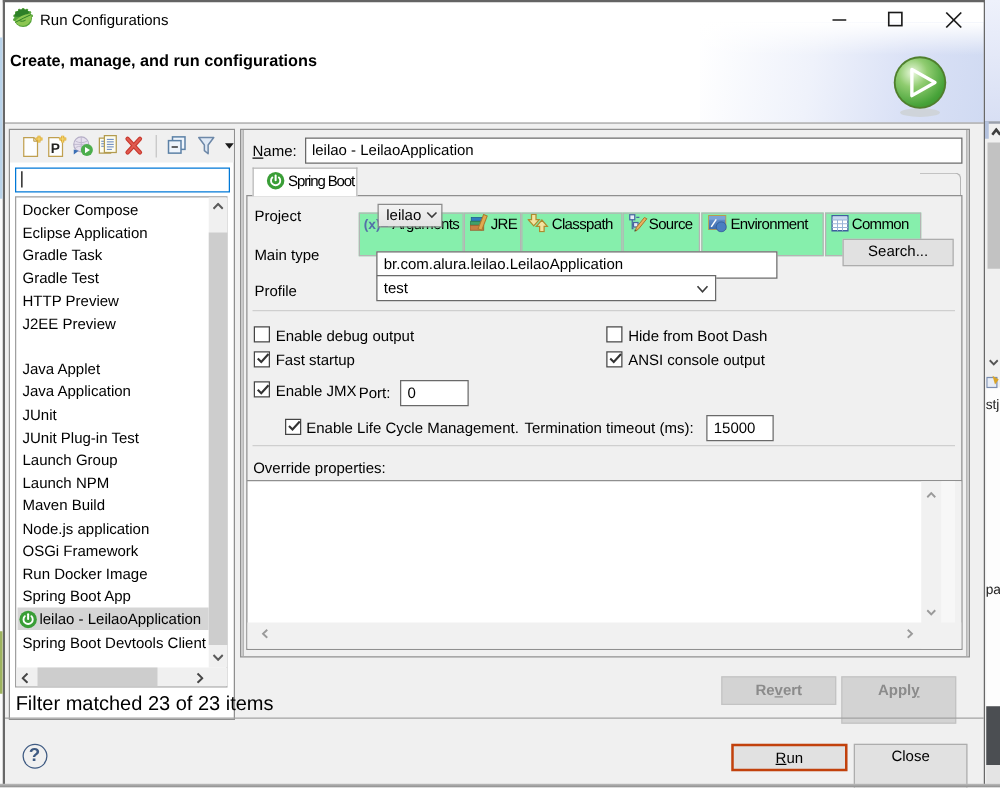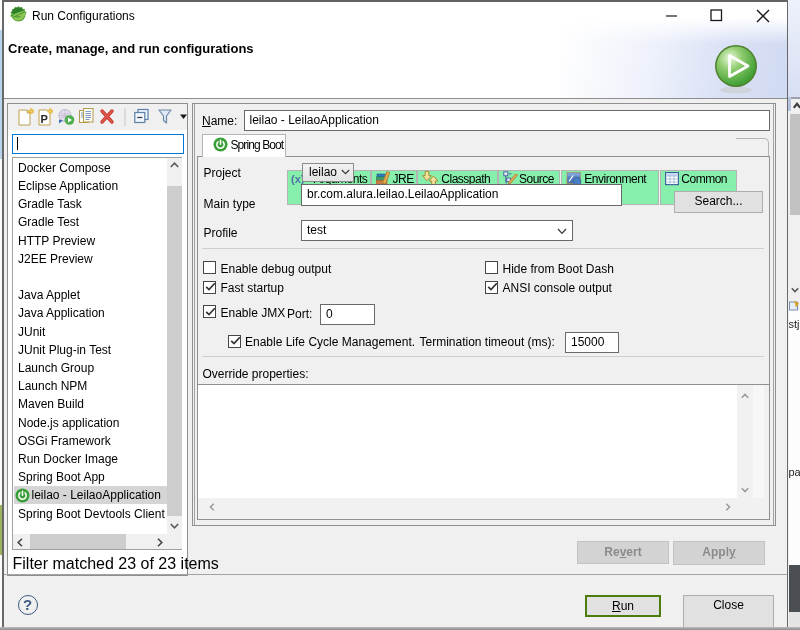--- a/index.html
+++ b/index.html
@@ -43,21 +43,21 @@
 .input{position:absolute;border:1px solid #696969;background:#fff;box-sizing:border-box;padding-left:5px;}
 .btn{position:absolute;background:#e1e1e1;border:1px solid #adadad;box-sizing:border-box;text-align:center;}
 .btn-dis{position:absolute;background:#d3d3d3;border:1px solid #c3c3c3;box-sizing:border-box;text-align:center;color:#8b8b8b;font-weight:bold;}
 .cb{position:absolute;width:13px;height:13px;border:1.5px solid #454545;background:#fff;box-sizing:border-box;}
 .sep{position:absolute;height:1px;background:#cfcfcf;}
 
 #ovr-box{left:197px;top:384px;width:572.5px;height:135.5px;border:1px solid #8f8f8f;background:#fff;box-sizing:border-box;}
 
 #bot-sep{left:3.5px;top:574px;width:783px;height:1px;background:#a3a3a3;}
 #help{left:17.5px;top:594.5px;width:20px;height:20px;border:1.6px solid #3e5a82;border-radius:50%;box-sizing:border-box;color:#3e5a82;text-align:center;font-weight:bold;font-size:15px;line-height:17.5px;}
-#run-btn{left:585px;top:595px;width:76px;height:22px;background:#e1e1e1;border:2px solid #4d7c0f;box-sizing:border-box;text-align:center;line-height:18px;}
+#run-btn{left:585px;top:595px;width:93px;height:22px;background:#e1e1e1;border:2px solid #c2410c;box-sizing:border-box;text-align:center;line-height:18px;}
 #close-btn{left:683px;top:595px;width:91px;height:38px;line-height:19px;}
 
 #sliver{left:788px;top:0;width:12px;height:630px;background:#f0f0f0;}
 </style>
 </head>
 <body>
 <div class="abs" id="dlg-top"></div>
 <div class="abs" id="white-top"></div>
 <div class="abs" id="banner-grad"></div>
 <div class="abs" id="banner-sep"></div>
@@ -259,21 +259,21 @@
       <path d="M4.9 4.9 A 3.7 3.7 0 1 0 10.1 4.9" stroke="#fff" stroke-width="1.5" fill="none" stroke-linecap="round"></path>
     </svg> Spring Boot</div>
 
 <div class="lbl" style="left:203.5px;top:166px">Project</div>
 <div class="abs" style="left:302px;top:163px;width:51.5px;height:18.5px;border:1px solid #8b8b8b;background:linear-gradient(#f2f2f2,#e3e3e3);box-sizing:border-box;line-height:16.5px;padding-left:6px">leilao</div>
 <svg class="abs" style="left:341px;top:169px" width="9" height="6" viewBox="0 0 9 6">
     <path d="M0.8 1 L4.5 4.6 L8.2 1" fill="none" stroke="#3c3c3c" stroke-width="1.3"></path>
   </svg>
 
 <div class="lbl" style="left:203.5px;top:196.5px">Main type</div>
-<div class="input" style="left:301px;top:184px;width:321px;height:21.5px;line-height:19.5px">br.com.alura.leilao.LeilaoApplication</div>
+<div class="input" style="left:301px;top:201px;width:321px;height:21.5px;line-height:19.5px">br.com.alura.leilao.LeilaoApplication</div>
 <div class="btn" style="left:674px;top:191px;width:89px;height:21.5px;line-height:19.5px">Search...</div>
 
 <div class="lbl" style="left:203.5px;top:225.5px">Profile</div>
 <div class="input" style="left:301px;top:220px;width:272px;height:21px;line-height:19px">test</div>
 <svg class="abs" style="left:557px;top:227.5px" width="10" height="7" viewBox="0 0 10 7">
     <path d="M1 1 L5 5.4 L9 1" fill="none" stroke="#3c3c3c" stroke-width="1.3"></path>
   </svg>
 <div class="sep" style="left:202px;top:248px;width:562px"></div>
 
 <div class="cb" style="left:203px;top:261px"></div>
@@ -318,21 +318,21 @@
     <path d="M0.8 1.2 L4 4.6 L7.2 1.2" fill="none" stroke="#9a9a9a" stroke-width="1.5"></path>
   </svg>
 <svg class="abs" style="left:209px;top:502.5px" width="6" height="8" viewBox="0 0 6 8">
     <path d="M4.8 0.8 L1.4 4 L4.8 7.2" fill="none" stroke="#9a9a9a" stroke-width="1.5"></path>
   </svg>
 <svg class="abs" style="left:725px;top:502.5px" width="6" height="8" viewBox="0 0 6 8">
     <path d="M1.2 0.8 L4.6 4 L1.2 7.2" fill="none" stroke="#9a9a9a" stroke-width="1.5"></path>
   </svg>
 
 <div class="btn-dis" style="left:577px;top:541px;width:92px;height:23px;line-height:21px">Re<u>v</u>ert</div>
-<div class="btn-dis" style="left:673px;top:541px;width:92px;height:24px;line-height:21px">Appl<u>y</u></div>
+<div class="btn-dis" style="left:673px;top:541px;width:92px;height:38px;line-height:21px">Appl<u>y</u></div>
 
 <div class="abs" id="bot-sep"></div>
 <div class="abs" id="help">?</div>
 <div class="abs btn" id="run-btn"><u>R</u>un</div>
 <div class="abs btn" id="close-btn">Close</div>
 
 <div class="abs" id="sliver"></div>
 <div class="abs" style="left:788px;top:0;width:12px;height:97px;background:linear-gradient(#eef1fb,#d8dff4)"></div>
 <div class="abs" style="left:788px;top:97px;width:12px;height:1.5px;background:#9aa0ac"></div>
 <div class="abs" style="left:788px;top:97px;width:2.5px;height:14px;background:#b4c2de"></div>

